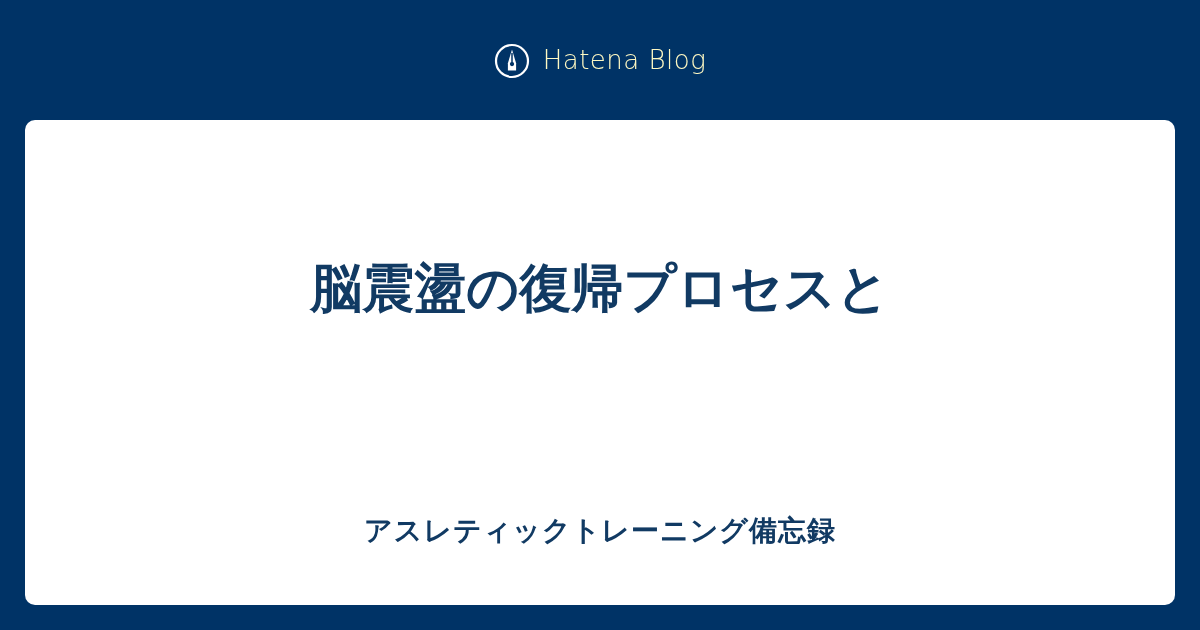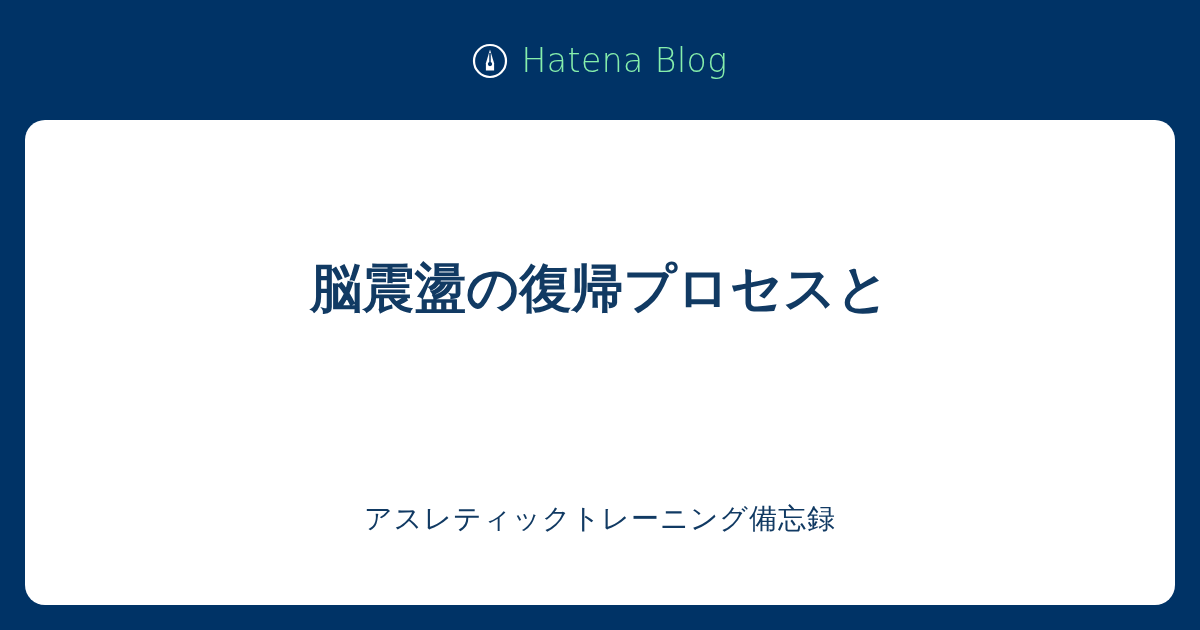--- a/index.html
+++ b/index.html
@@ -33,38 +33,38 @@
     gap: 13px;
   }
   .brand-icon {
     display: block;
     width: 36px;
     height: 36px;
     flex: 0 0 auto;
     margin-top: 1px;
   }
   .brand-name {
-    color: #86efac;
-    font-size: 33px;
+    color: #fef9c3;
+    font-size: 26px;
     font-weight: 300;
     letter-spacing: 0.5px;
     line-height: 1;
     white-space: nowrap;
     font-family: "DejaVu Sans", sans-serif;
   }
 
   
   .card {
     position: absolute;
     left: 25px;
     top: 120px;
     width: 1150px;
     height: 485px;
     background: #ffffff;
-    border-radius: 20px;
+    border-radius: 10px;
     box-sizing: border-box;
     display: flex;
     flex-direction: column;
     align-items: center;
   }
 
   .entry-title {
     position: absolute;
     left: 0;
     right: 0;
@@ -82,27 +82,27 @@
   }
   .entry-title .tl {
     display: block;
   }
 
   .blog-name {
     position: absolute;
     left: 0;
     right: 0;
     top: 379px;
-    margin: 0;
+    margin: 12px;
     padding: 0 48px;
     box-sizing: border-box;
     text-align: center;
     color: #113a63;
     font-size: 28px;
-    font-weight: normal;
+    font-weight: bold;
     line-height: 40px;
     letter-spacing: 1px;
     font-family: "DejaVu Sans", "Liberation Sans", sans-serif;
   }
 </style>
 </head>
 <body>
 
 <div id="og-card">
 

